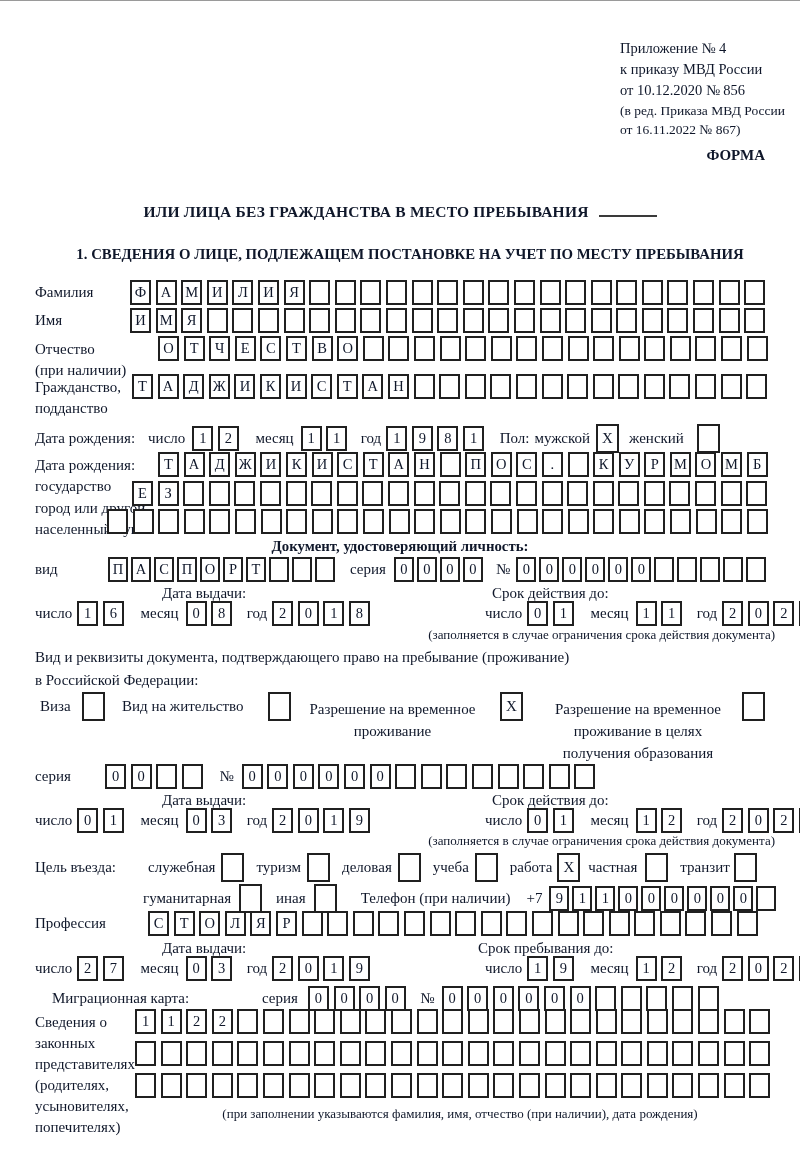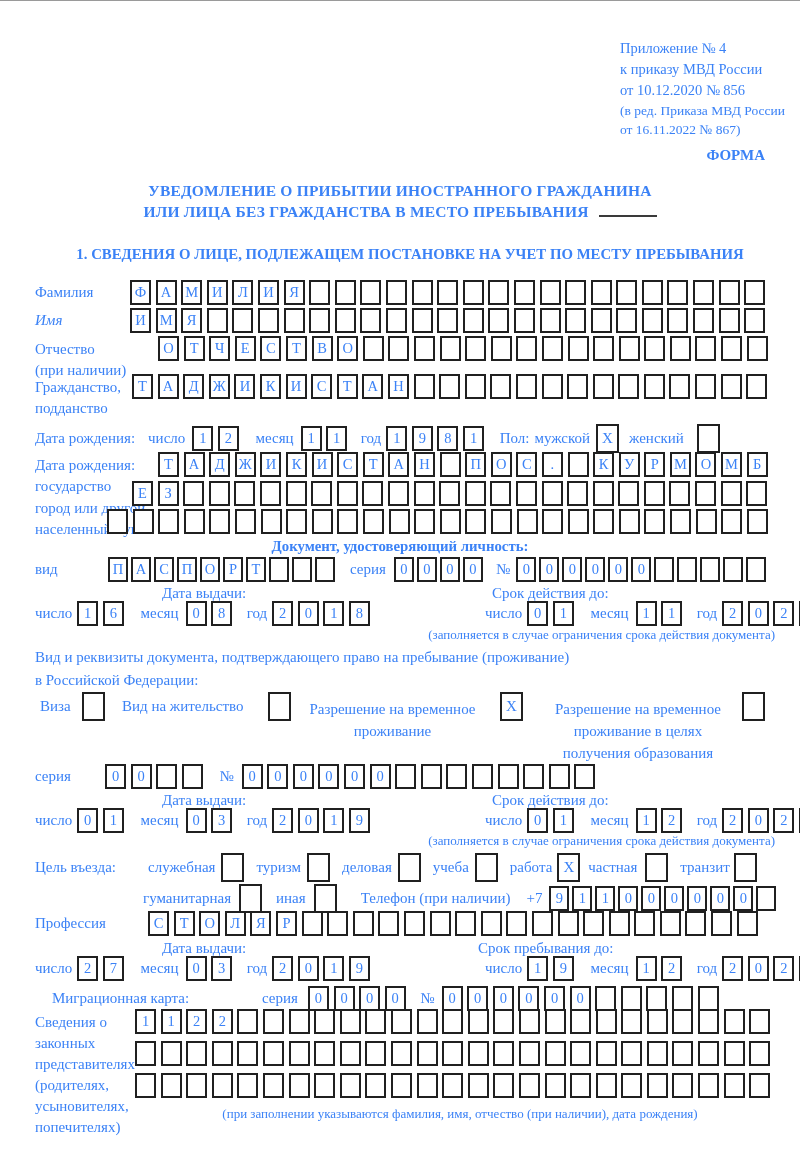--- a/index.html
+++ b/index.html
@@ -1,17 +1,17 @@
 <!DOCTYPE html>
 <html><head>
 <meta charset="utf-8">
 <style>
   html,body{margin:0;padding:0;background:#ffffff;}
   .page{position:relative;width:800px;height:1163px;background:#fff;overflow:hidden;
-        font-family:"Liberation Serif","DejaVu Serif",serif;color:#3b82f6;}
+        font-family:"Liberation Serif","DejaVu Serif",serif;color:#0f172a;}
   .scanline-top{position:absolute;top:0;left:0;width:100%;height:1px;background:#9a9a9a;}
   .abs{position:absolute;}
   .r{position:absolute;display:flex;align-items:center;white-space:nowrap;font-size:15px;}
   .stack{position:absolute;font-size:15px;line-height:21.3px;}
   .lbl{display:inline-block;}
   .boxes{display:inline-flex;align-items:center;}
   .cbox{display:inline-block;box-sizing:border-box;width:21px;height:25px;border:2px solid #202020;
         margin-right:4.6px;text-align:center;font-size:14.5px;line-height:21px;background:#fff;flex:0 0 auto;}
   .tight .cbox{width:20px;height:25px;margin-right:3px;}
   .check .cbox{width:23px;height:29px;margin-right:0;font-size:15px;line-height:25px;}
@@ -36,21 +36,20 @@
     <div>Приложение № 4</div>
     <div>к приказу МВД России</div>
     <div>от 10.12.2020 № 856</div>
   </div>
   <div class="abs ref2" style="top:101px;left:620px;">
     <div>(в ред. Приказа МВД России</div>
     <div>от 16.11.2022 № 867)</div>
   </div>
   <div class="abs forma" style="top:147px;right:35px;">ФОРМА</div>
 
-  <div class="abs t" style="top:182px;">УВЕДОМЛЕНИЕ О ПРИБЫТИИ ИНОСТРАННОГО ГРАЖДАНИНА</div>
   <div class="abs t" style="top:203px;">
     <span>ИЛИ ЛИЦА БЕЗ ГРАЖДАНСТВА В МЕСТО ПРЕБЫВАНИЯ</span><span class="tline"></span>
   </div>
 
   <div class="abs sech" style="top:246px;">1. СВЕДЕНИЯ О ЛИЦЕ, ПОДЛЕЖАЩЕМ ПОСТАНОВКЕ НА УЧЕТ ПО МЕСТУ ПРЕБЫВАНИЯ</div>
 
   <div class="r" style="top:280px;left:35px;">
     <span class="lbl" style="width:95px;">Фамилия</span>
     <span class="boxes">
         <span class="cbox">Ф</span>
@@ -75,21 +74,21 @@
         <span class="cbox"></span>
         <span class="cbox"></span>
         <span class="cbox"></span>
         <span class="cbox"></span>
         <span class="cbox"></span>
         <span class="cbox"></span>
       </span>
   </div>
 
   <div class="r" style="top:308px;left:35px;">
-    <span class="lbl" style="width:95px;font-style:italic;">Имя</span>
+    <span class="lbl" style="width:95px;">Имя</span>
     <span class="boxes">
         <span class="cbox">И</span>
         <span class="cbox">М</span>
         <span class="cbox">Я</span>
         <span class="cbox"></span>
         <span class="cbox"></span>
         <span class="cbox"></span>
         <span class="cbox"></span>
         <span class="cbox"></span>
         <span class="cbox"></span>

